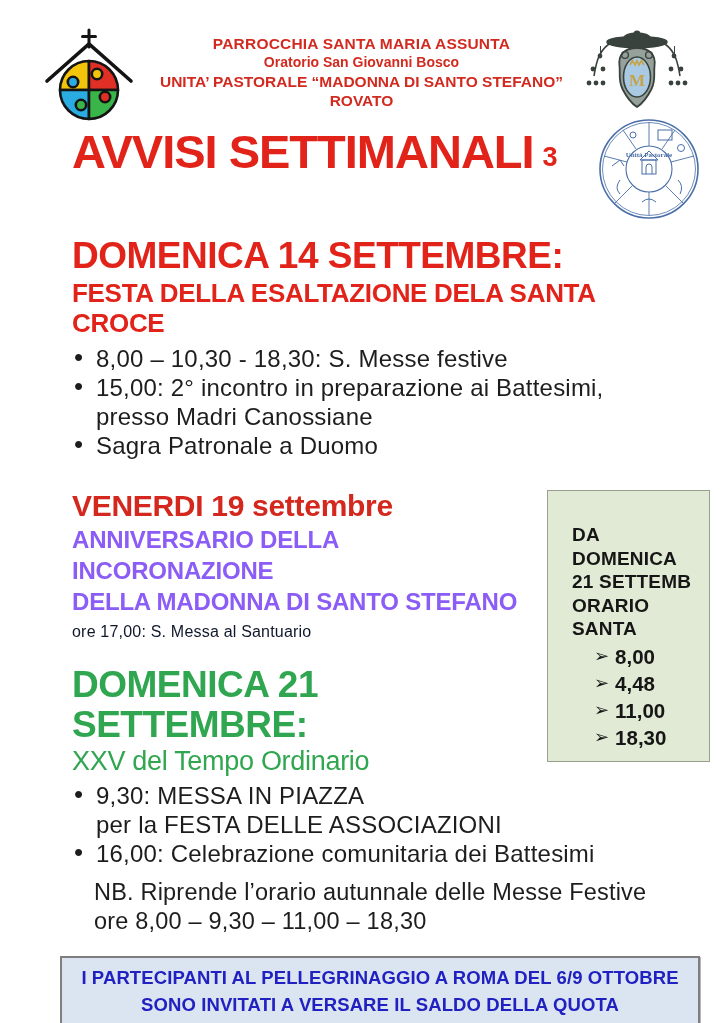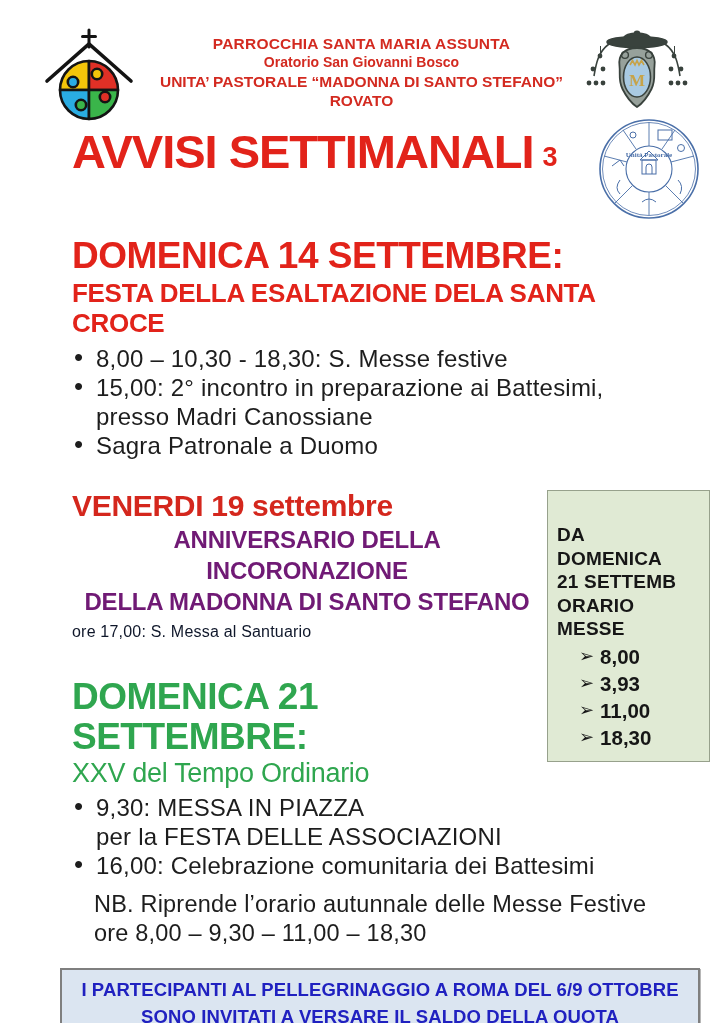--- a/index.html
+++ b/index.html
@@ -45,35 +45,35 @@
 
   ul.dots { list-style:none; margin-top:6px; }
   ul.dots li { position:relative; padding-left:24px; font-size:24px; line-height:29px; letter-spacing:0.2px; }
   ul.dots li::before { content:"•"; position:absolute; left:2px; top:-1px; font-size:26px; color:#1d1d1d; }
 
   
   .mid { position:relative; margin:28px 10px 0 68px; }
   .mid .narrow { max-width:470px; }
 
   .sec2 .h2 { color:#d4271d; font-size:30px; line-height:36px; font-weight:bold; letter-spacing:-0.3px; }
-  .sec2 .ln { color:#701a75; font-size:24px; line-height:31px; font-weight:bold; letter-spacing:-0.2px;text-align:center; }
+  .sec2 .ln { color:#8b5cf6; font-size:24px; line-height:31px; font-weight:bold; letter-spacing:-0.2px; }
   .sec2 .ln3 { color:#0f172a; font-size:16px; line-height:30px; font-weight:normal; letter-spacing:0.2px; }
 
-  .sec3 { margin-top:30px; }
+  .sec3 { margin-top:18px; }
   .sec3 .h2 { font-size:37px; line-height:40px; }
   .sec3 .h3 { font-size:27px; line-height:32px; margin-top:0; letter-spacing:-0.3px; font-weight:normal; }
   .sec3 ul.dots { margin-top:4px; }
 
   .nb-block { margin:10px 0 0 22px; font-size:23.5px; line-height:29px; letter-spacing:0.2px; }
 
   .green-box {
     position:absolute; top:2px; right:0;
     width:163px; min-height:243px;
     background:#e0ead4; border:1px solid #97a18c;
-    padding:32px 8px 10px 9px;
+    padding:32px 8px 10px 24px;
     color:#161616;
   }
   .gb-line { font-size:19px; line-height:23.5px; font-weight:bold; letter-spacing:0.2px; }
   .gb-times { margin-top:2px; }
   .gb-time { display:flex; font-size:20.5px; line-height:27px; font-weight:bold; padding-left:22px; }
   .gb-arrow { margin-right:6px; font-size:18px; }
 
   
   .blue-box {
     margin:20px 24px 0 56px;
@@ -202,29 +202,29 @@
     </ul>
   </div>
 
   <div class="mid">
 
     <div class="green-box">
       <div class="gb-line">DA</div>
       <div class="gb-line">DOMENICA</div>
       <div class="gb-line">21 SETTEMB</div>
       <div class="gb-line">ORARIO</div>
-      <div class="gb-line">MESSE</div>
+      <div class="gb-line">SANTA</div>
       <div class="gb-times">
         <div class="gb-time">
           <span class="gb-arrow">➢</span>
           <span>8,00</span>
         </div>
         <div class="gb-time">
           <span class="gb-arrow">➢</span>
-          <span>3,93</span>
+          <span>4,48</span>
         </div>
         <div class="gb-time">
           <span class="gb-arrow">➢</span>
           <span>11,00</span>
         </div>
         <div class="gb-time">
           <span class="gb-arrow">➢</span>
           <span>18,30</span>
         </div>
       </div>

